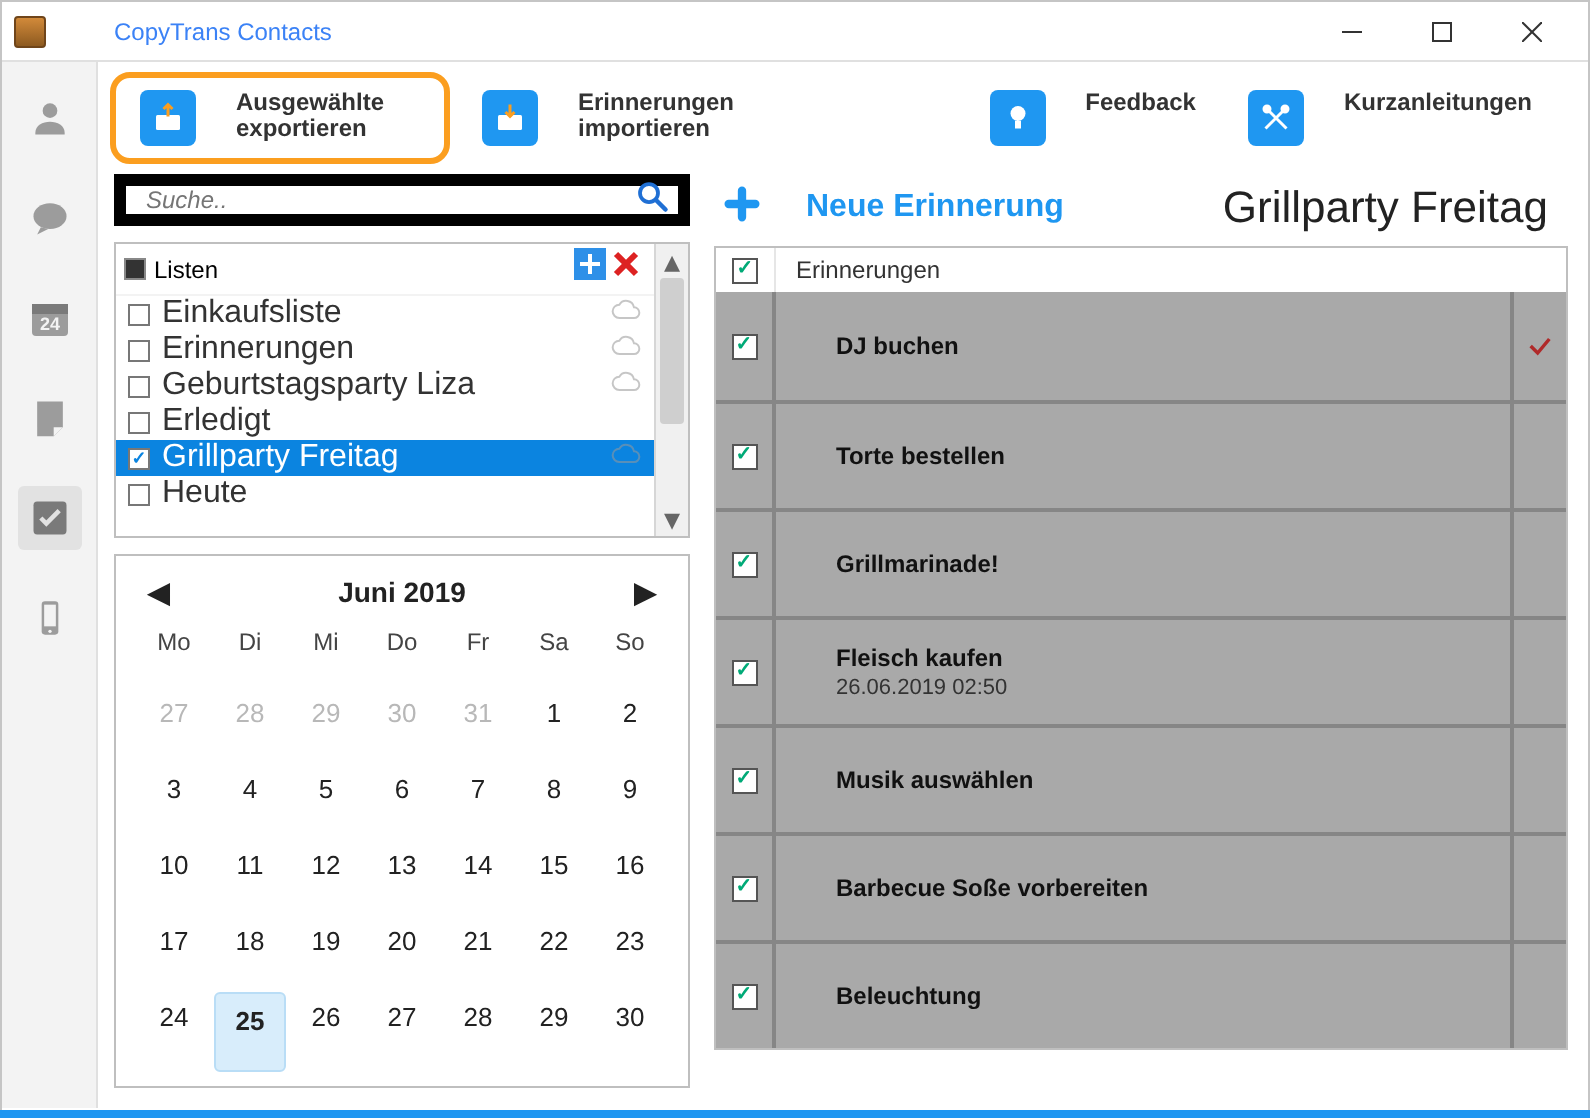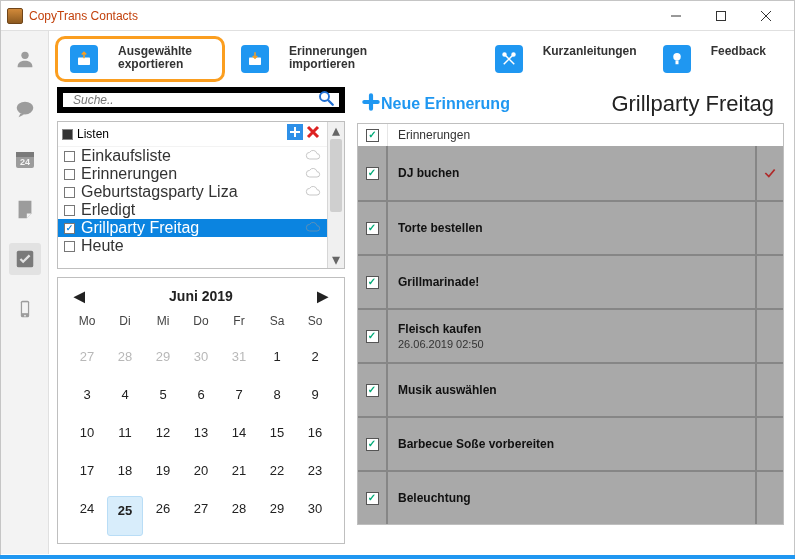--- a/index.html
+++ b/index.html
@@ -13,21 +13,21 @@
   * { box-sizing: border-box; font-family: "Segoe UI", Tahoma, sans-serif; }
   body { margin:0; background:#fff; width:795px; height:559px; border:1px solid #c5c5c5; overflow:hidden; }
 
   
   .titlebar {
     display:flex; align-items:center; justify-content:space-between;
     height:30px; padding:0 6px; border-bottom:1px solid #e0e0e0; background:#fff;
   }
   .titlebar .left { display:flex; align-items:center; gap:6px; }
   .titlebar .app-icon { width:16px; height:16px; background:linear-gradient(#d28a3a,#8d5a20); border:1px solid #6f451a; border-radius:2px; display:inline-block; }
-  .titlebar .title { font-size:12px; color:#c2410c; }
+  .titlebar .title { font-size:12px; color:#3b82f6;margin-left:28px; }
   .titlebar .controls { display:flex; }
   .titlebar .controls div { width:45px; height:30px; display:flex; align-items:center; justify-content:center; }
   .titlebar .controls svg { display:block; }
 
   
   .main { display:flex; height:calc(100% - 30px - 4px); }
   .footer { height:4px; background:var(--accent2); position:absolute; bottom:0; left:0; right:0; }
 
   
   .rail { width:48px; background:#f3f3f3; border-right:1px solid #e0e0e0; display:flex; flex-direction:column; align-items:center; padding-top:12px; gap:18px; }
@@ -87,29 +87,29 @@
   .cal-head { display:flex; align-items:center; justify-content:space-between; font-weight:600; font-size:14px; color:#222; padding:2px 6px 6px 6px;}
   .cal-grid { flex:1; display:grid; grid-template-columns:repeat(7,1fr); text-align:center; }
   .cal-grid .dow { font-size:12px; color:#444; padding:4px 0; }
   .cal-grid .day { font-size:13px; color:#222; padding:6px 0; }
   .cal-grid .day.out { color:#b8b8b8; }
   .cal-grid .day.today { background:#d8edfb; border:1px solid #b9ddf6; border-radius:3px; margin:1px; font-weight:700; }
 
   
   .rightcol { flex:1; display:flex; flex-direction:column; }
   .right-head { display:flex; align-items:center; justify-content:space-between; padding:4px 10px 6px 4px; }
-  .new-reminder { display:flex; align-items:center; gap:0; font-weight:700; color:#1f97f1; cursor:pointer; }
+  .new-reminder { display:flex; align-items:center; gap:22px; font-weight:700; color:#1f97f1; cursor:pointer; }
   .view-title { font-size:22px; color:#222; }
 
   .reminders { border:1px solid #bfbfbf; overflow:hidden; display:flex; flex-direction:column;}
   .rem-header { display:flex; align-items:center; height:22px; font-size:12px; color:#333; background:#fff;}
   .rem-header .hcb { width:30px; display:flex; align-items:center; justify-content:center; border-right:1px solid #e6e6e6; height:100%;}
   .rem-header .htext { padding-left:10px; }
   .rem-body { background:var(--grey-bg); }
-  .rem-row { display:flex; border-top:2px solid #868686; min-height:54px; align-items:center; }
+  .rem-row { display:flex; border-top:2px solid #868686; min-height:54px; align-items:center;gap:20px; }
   .rem-body .rem-row:first-child { border-top:0; }
   .rem-row .rcb { width:30px; display:flex; align-items:center; justify-content:center; align-self:stretch; border-right:2px solid #868686; }
   .rem-row .rtext { flex:1; padding:8px 10px; font-size:12px; font-weight:700; color:#111; }
   .rem-row .rtext .sub { font-weight:400; font-size:11px; color:#333; margin-top:2px;}
   .rem-row .rflag { width:28px; display:flex; align-items:center; justify-content:center; border-left:2px solid #868686; align-self:stretch;}
   .chk { width:13px; height:13px; border:1px solid #555; display:inline-flex; align-items:center; justify-content:center; background:#fff;}
   .chk.checked::after { content:"✓"; font-size:10px; color:#0a7; font-weight:bold; line-height:1; }
 
   .cloud svg { opacity:.55; }
 </style>
@@ -203,36 +203,36 @@
           <svg width="18" height="18" viewBox="0 0 24 24" fill="none">
               <rect x="4" y="10" width="16" height="10" rx="1" fill="#fff"></rect>
               <path d="M12 11V3M9 8l3 3 3-3" stroke="#fb9e1f" stroke-width="2"></path>
             </svg>
         </span>
         <span class="label">Erinnerungen importieren</span>
       </div>
       <div class="spacer"></div>
       <div class="btn">
         <span class="icon-sq bg-blue">
+          <svg width="18" height="18" viewBox="0 0 24 24" fill="#fff">
+              <circle cx="12" cy="9" r="5"></circle>
+              <rect x="10" y="14" width="4" height="5"></rect>
+            </svg>
+        </span>
+        <span class="label">Feedback</span>
+      </div>
+      <div class="btn">
+        <span class="icon-sq bg-blue">
           <svg width="18" height="18" viewBox="0 0 24 24" stroke="#fff" stroke-width="2" fill="none">
               <path d="M5 19L19 5M5 5l14 14"></path>
               <circle cx="6" cy="6" r="2" fill="#fff"></circle>
               <circle cx="18" cy="6" r="2" fill="#fff"></circle>
             </svg>
         </span>
         <span class="label">Kurzanleitungen</span>
-      </div>
-      <div class="btn">
-        <span class="icon-sq bg-blue">
-          <svg width="18" height="18" viewBox="0 0 24 24" fill="#fff">
-              <circle cx="12" cy="9" r="5"></circle>
-              <rect x="10" y="14" width="4" height="5"></rect>
-            </svg>
-        </span>
-        <span class="label">Feedback</span>
       </div>
     </div>
 
     <div class="cols">
 
       <div class="leftcol">
 
         <div class="search">
           <input placeholder="Suche.." style="">
           <span>

